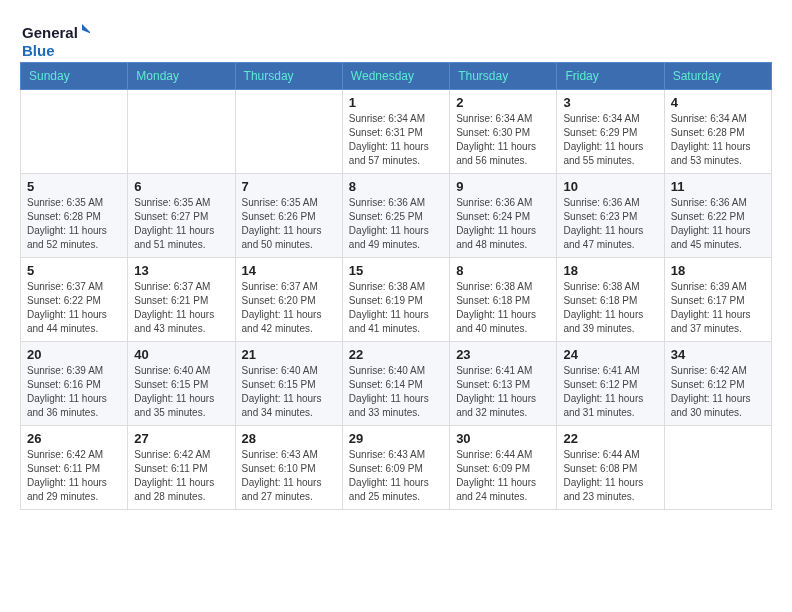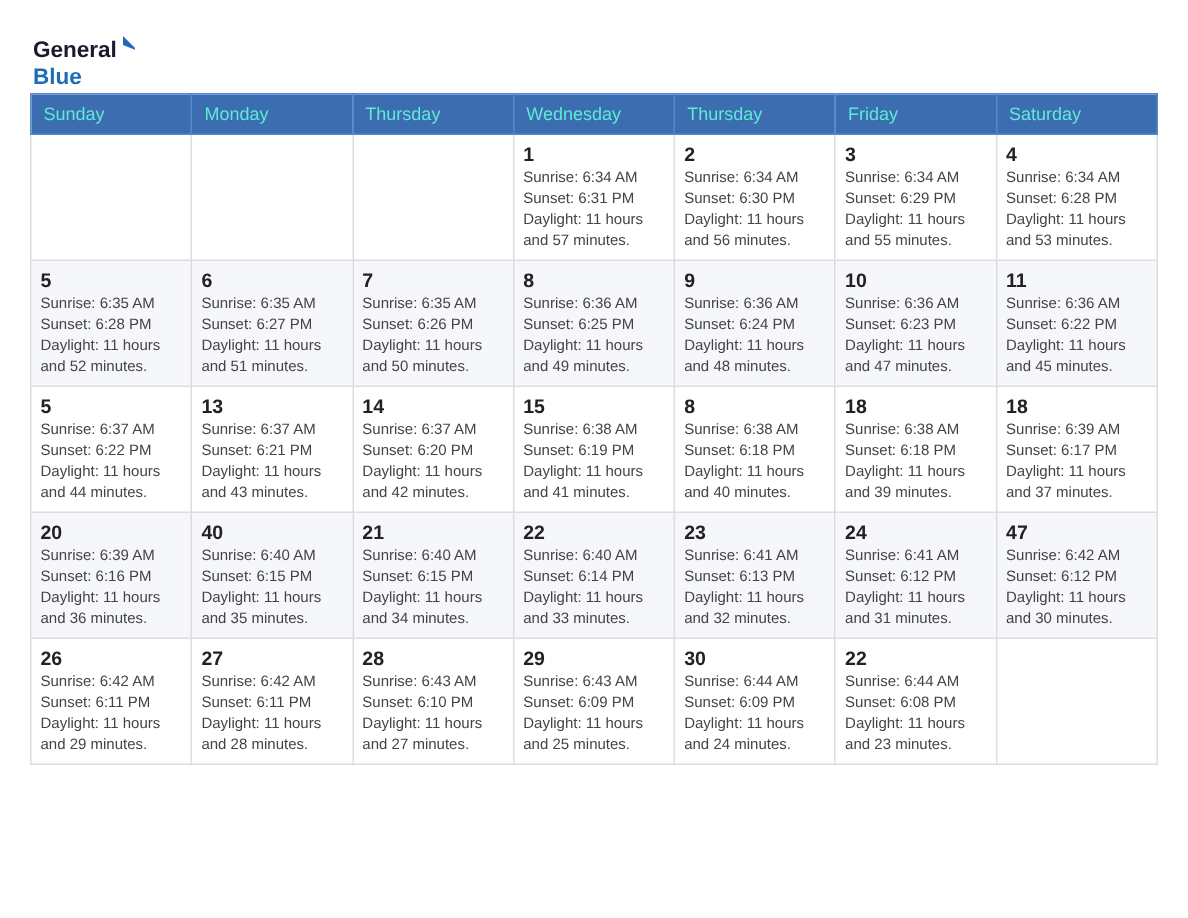--- a/index.html
+++ b/index.html
@@ -255,21 +255,21 @@
 Sunset: 6:13 PM
 Daylight: 11 hours and 32 minutes.</div>
         </td>
         <td>
           <span class="day-number">24</span>
           <div class="day-info" style="white-space: pre-line;">Sunrise: 6:41 AM
 Sunset: 6:12 PM
 Daylight: 11 hours and 31 minutes.</div>
         </td>
         <td>
-          <span class="day-number">47</span>
+          <span class="day-number">34</span>
           <div class="day-info" style="white-space: pre-line;">Sunrise: 6:42 AM
 Sunset: 6:12 PM
 Daylight: 11 hours and 30 minutes.</div>
         </td>
       </tr>
       <tr>
         <td>
           <span class="day-number">26</span>
           <div class="day-info" style="white-space: pre-line;">Sunrise: 6:42 AM
 Sunset: 6:11 PM

